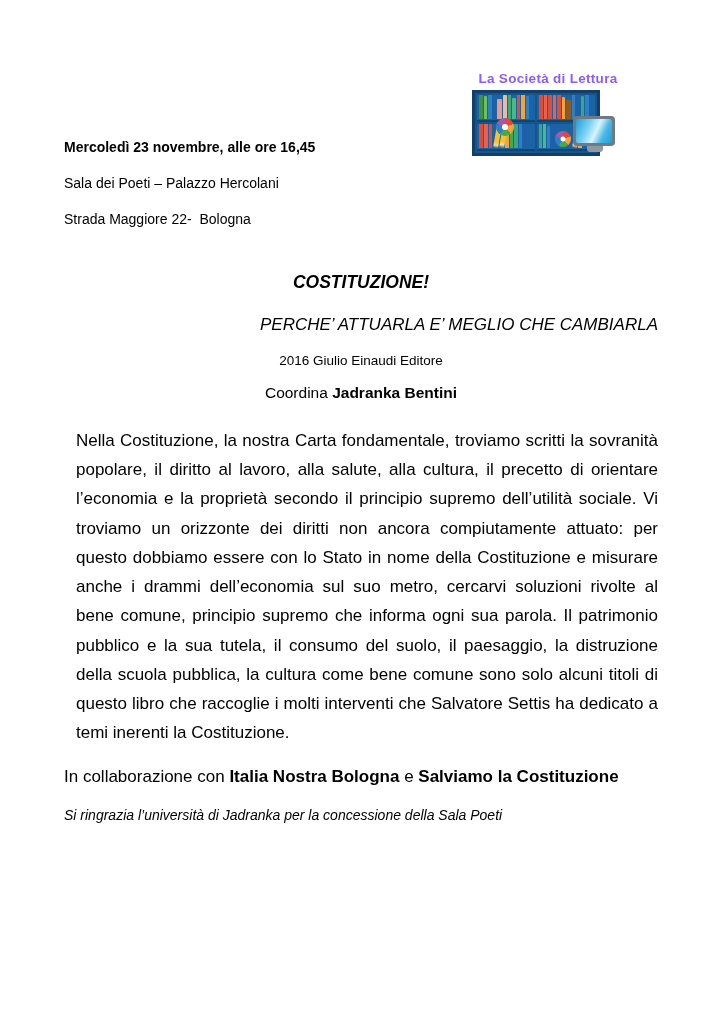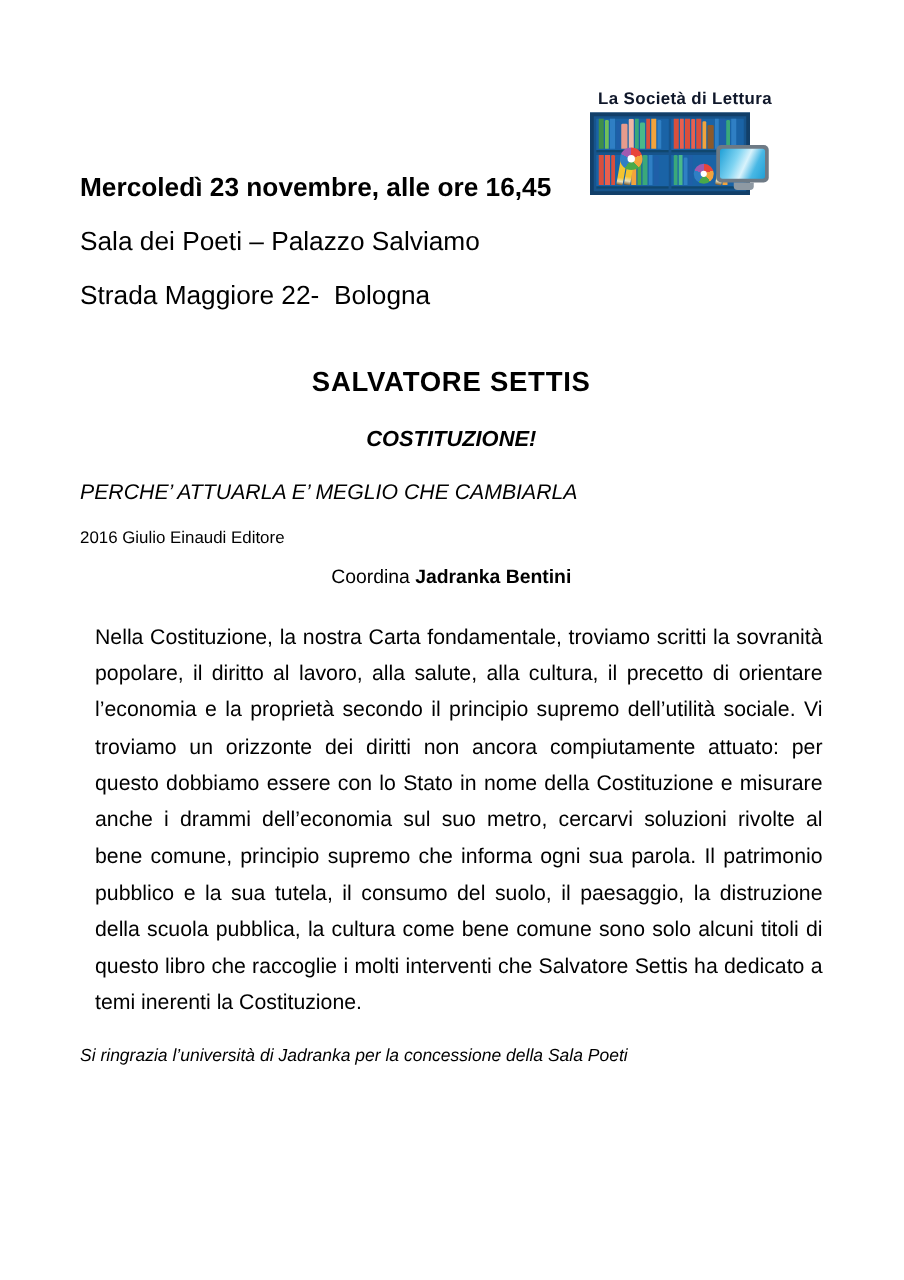--- a/index.html
+++ b/index.html
@@ -27,21 +27,21 @@
   .logo {
     position: absolute;
     left: 470px;
     top: 72px;
     width: 152px;
     height: 98px;
   }
   .logo-title {
     font-size: 13.5px;
     font-weight: bold;
-    color: #0f172a;
+    color: #8b5cf6;
     letter-spacing: 0.3px;
     text-align: center;
     line-height: 1;
     white-space: nowrap;
     margin-left: 4px;
   }
   .logo-art {
     position: relative;
     margin-top: 4px;
     width: 148px;
@@ -157,21 +157,21 @@
 
   
   .content {
     position: absolute;
     left: 64px;
     top: 140px;
     width: 594px;
   }
 
   .hdr-line {
-    font-size: 21px;
+    font-size: 14px;
     line-height: 1.0;
     margin-bottom: 22px;
     white-space: pre;
   }
   .hdr-line.bold { font-weight: bold; }
 
   .spacer-1 { height: 24px; }
 
   .title-main {
     text-align: center;
@@ -181,26 +181,27 @@
     margin-bottom: 22px;
   }
   .title-sub {
     text-align: center;
     font-size: 17.5px;
     font-weight: bold;
     font-style: italic;
     margin-bottom: 22px;
   }
   .title-tag {
-    text-align: left;
+    text-align: right;
     font-size: 17px;
     font-style: italic;
     margin-bottom: 18px;
   }
   .pub-line {
+    text-align: center;
     font-size: 13.5px;
     margin-bottom: 16px;
   }
   .credit-line {
     text-align: center;
     font-size: 16px;
     margin-bottom: 20px;
   }
   .credit-line b { font-weight: bold; }
   .coord-line {
@@ -300,32 +301,32 @@
         </div>
         <div class="monitor-stand"></div>
       </div>
       <div class="monitor-disc"></div>
     </div>
   </div>
 
   <div class="content">
 
     <div class="hdr-line bold">Mercoledì 23 novembre, alle ore 16,45</div>
-    <div class="hdr-line">Sala dei Poeti – Palazzo Salviamo</div>
+    <div class="hdr-line">Sala dei Poeti – Palazzo Hercolani</div>
     <div class="hdr-line">Strada Maggiore 22-  Bologna</div>
 
     <div class="spacer-1"></div>
 
-    <div class="title-main">SALVATORE SETTIS</div>
     <div class="title-sub">COSTITUZIONE!</div>
     <div class="title-tag">PERCHE’ ATTUARLA E’ MEGLIO CHE CAMBIARLA</div>
     <div class="pub-line">2016 Giulio Einaudi Editore</div>
 
 
     <div class="coord-line"><span>Coordina </span><b>Jadranka Bentini</b></div>
 
     <p class="body-para">Nella Costituzione, la nostra Carta fondamentale, troviamo scritti la sovranità popolare, il diritto al lavoro, alla salute, alla cultura, il precetto di orientare l’economia e la proprietà secondo il principio supremo dell’utilità sociale. Vi troviamo un orizzonte dei diritti non ancora compiutamente attuato: per questo dobbiamo essere con lo Stato in nome della Costituzione e misurare anche i drammi dell’economia sul suo metro, cercarvi soluzioni rivolte al bene comune, principio supremo che informa ogni sua parola. Il patrimonio pubblico e la sua tutela, il consumo del suolo, il paesaggio, la distruzione della scuola pubblica, la cultura come bene comune sono solo alcuni titoli di questo libro che raccoglie i molti interventi che Salvatore Settis ha dedicato a temi inerenti la Costituzione.</p>
 
+    <div class="collab-line"><span>In collaborazione con </span><b>Italia Nostra Bologna</b><span> e </span><b>Salviamo la Costituzione</b></div>
 
     <div class="thanks-line">Si ringrazia l’università di Jadranka per la concessione della Sala Poeti</div>
 
   </div>
 </div>
 
 </body></html>

